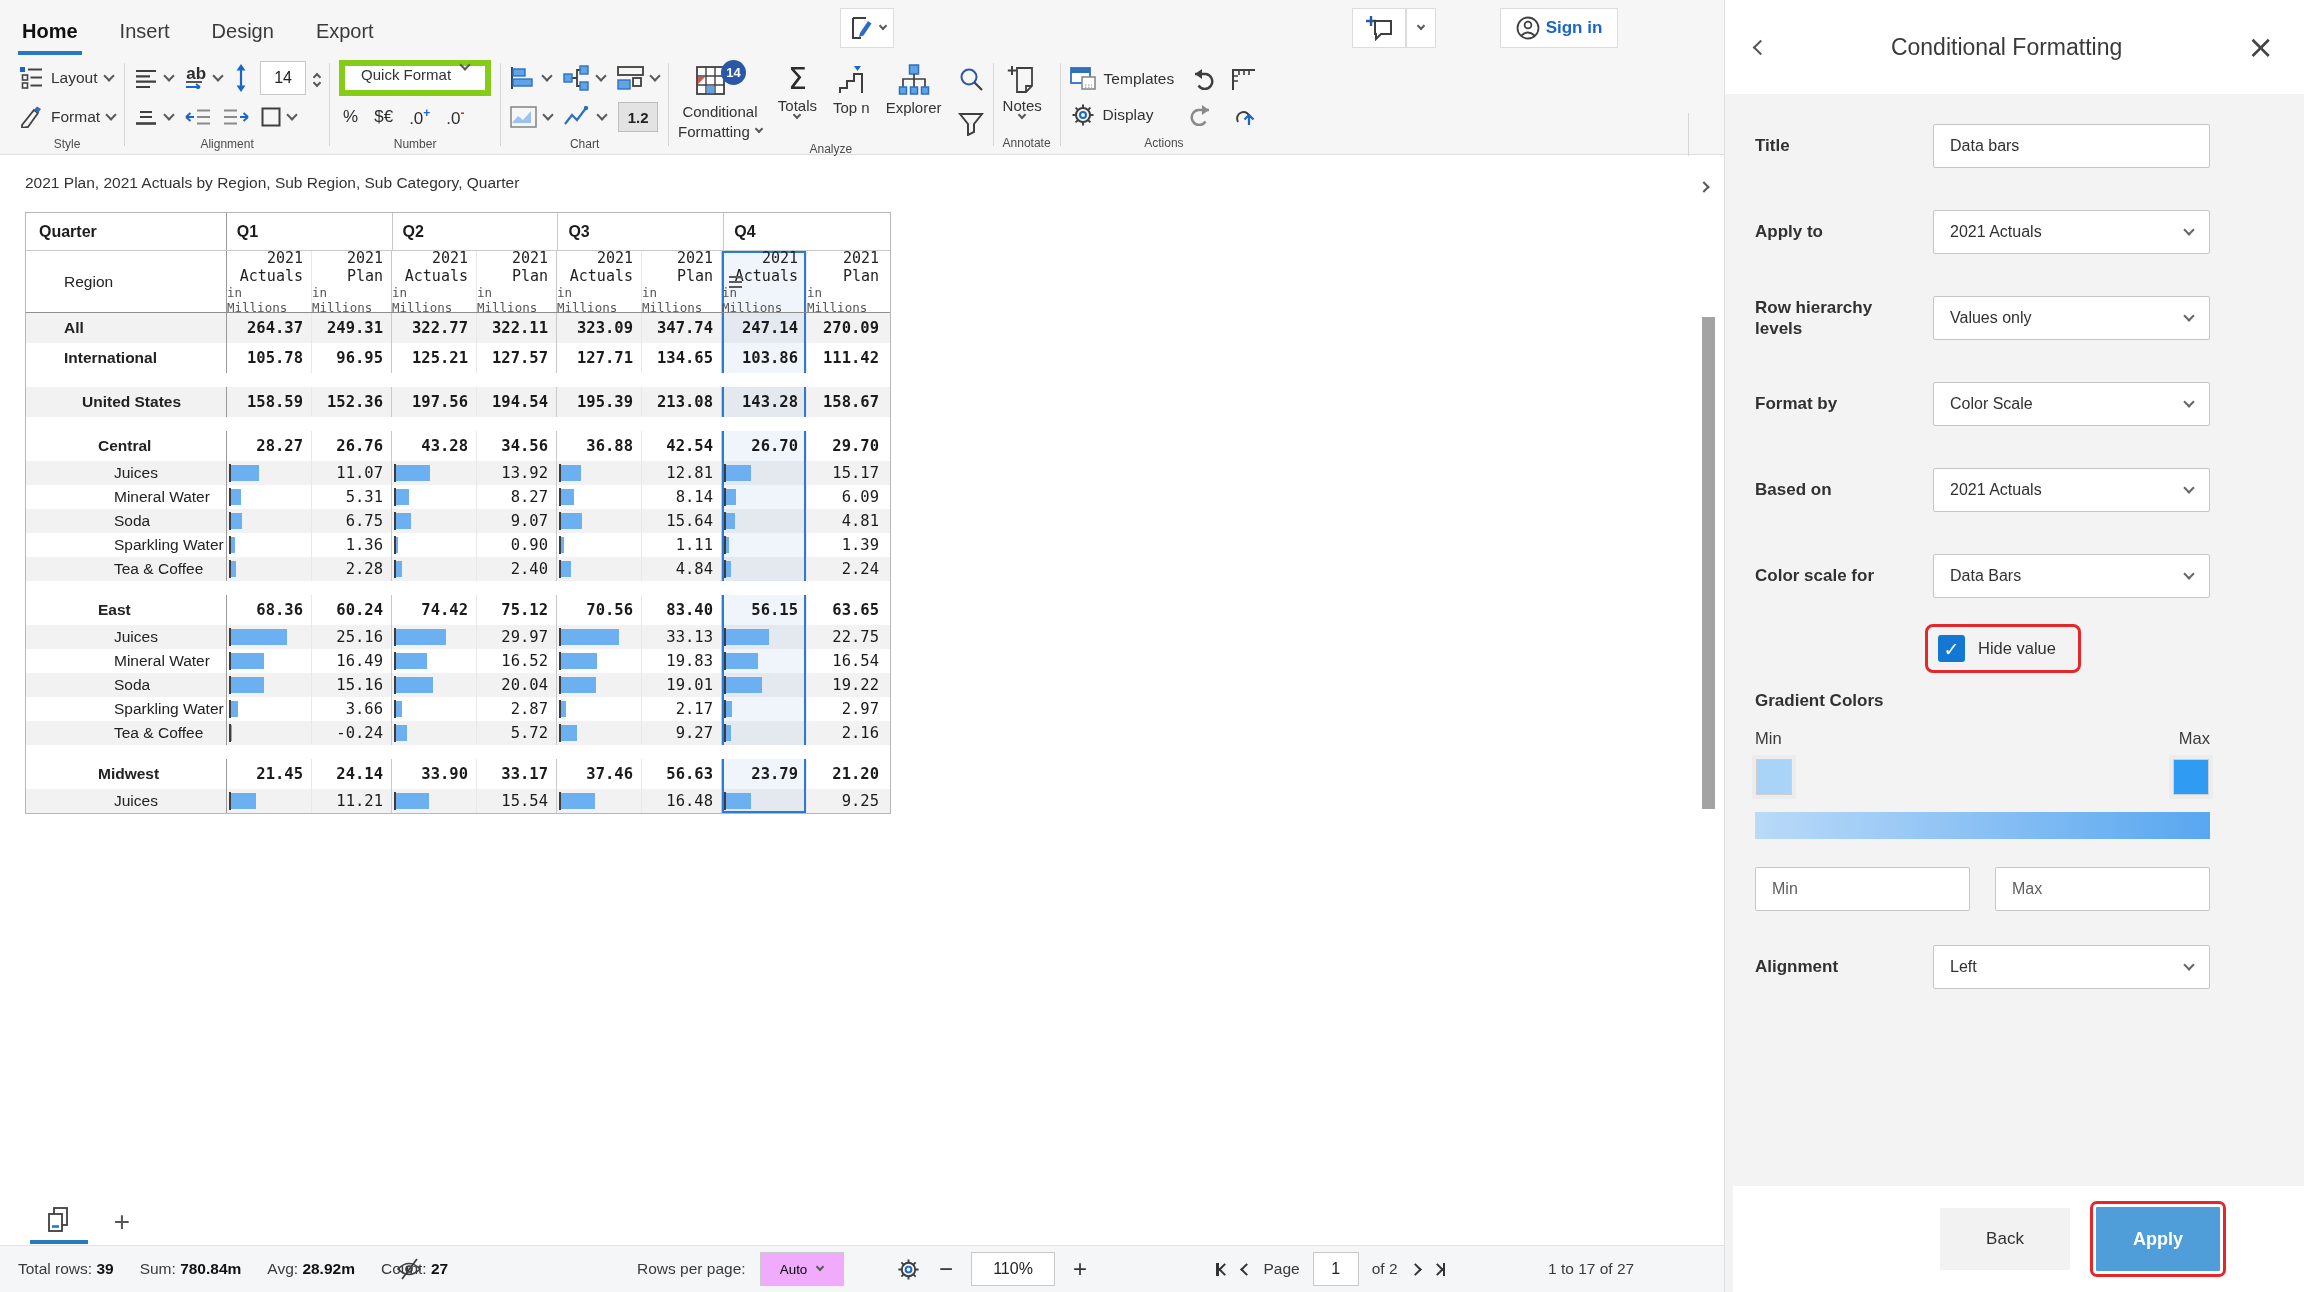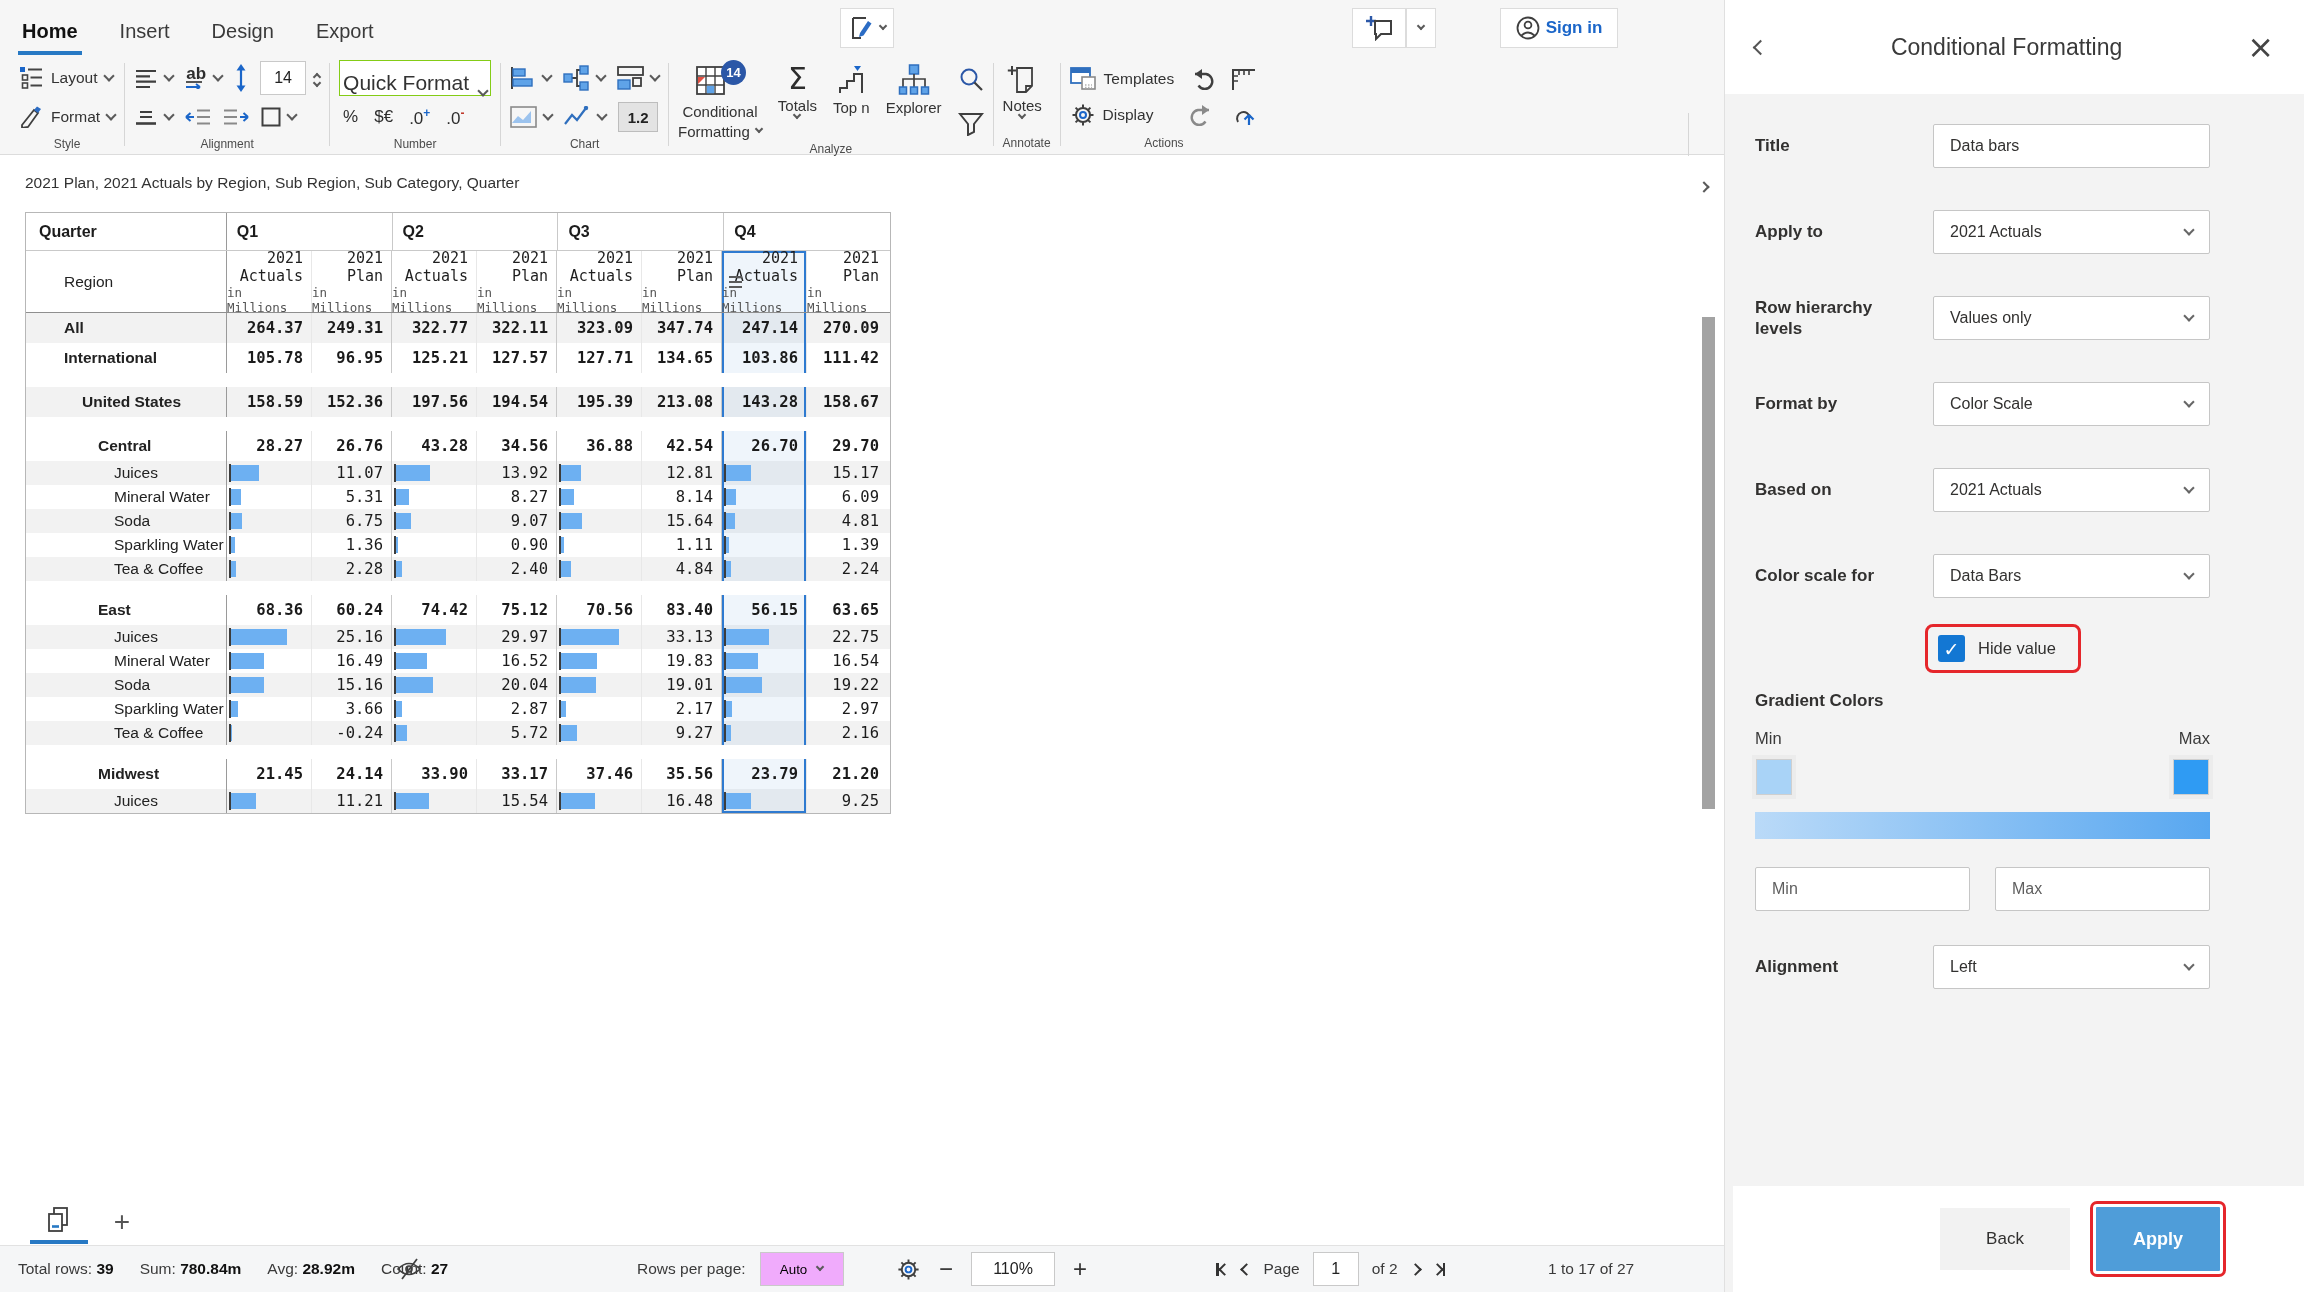--- a/index.html
+++ b/index.html
@@ -29,21 +29,21 @@
 .rg-label{text-align:center;font-size:12px;color:#4c4c4c;height:19px;line-height:19px}
 .rsep{width:1px;background:#d6d6d6;margin:8px 0}
 .rbtn{display:flex;align-items:center;gap:7px;background:none;border:none;font-size:15.5px;color:#333;cursor:pointer;font-family:inherit}
 .chev{width:8px;height:8px;border-right:2px solid #5a5a5a;border-bottom:2px solid #5a5a5a;display:inline-block;transform:rotate(45deg);margin-top:-5px}
 .chev.sm{width:6px;height:6px}
 .chev.left{transform:rotate(135deg);margin:0}
 .chev.right{transform:rotate(-45deg);margin:0}
 .chev.up{transform:rotate(-135deg);margin-top:3px}
 .fontbox{width:46px;height:34px;background:#fff;border:1px solid #c9c9c9;display:flex;align-items:center;justify-content:center;font-size:16px;color:#222}
 .stepper{display:flex;flex-direction:column;gap:5px;margin-left:-4px}
-.qfbox{width:152px;height:36px;background:#fff;border:1px solid #84cc16;display:flex;align-items:flex-end;justify-content:center;gap:10px;font-size:21px;color:#333;cursor:pointer}
+.qfbox{width:152px;height:36px;background:#fff;border:6px solid #84cc16;display:flex;align-items:flex-start;justify-content:center;gap:10px;font-size:15px;color:#333;cursor:pointer}
 .numfmt{font-size:17px;color:#2d2d2d;cursor:pointer;letter-spacing:0}
 .numfmt .sup{font-size:12px;vertical-align:super;font-weight:bold}
 .sup.plus{color:var(--blue)} .sup.minus{color:#c0392b}
 .onetwo{width:40px;height:30px;background:#e3e3e3;border:1px solid #bdbdbd;display:flex;align-items:center;justify-content:center;font-size:15px;font-weight:bold;color:#222;cursor:pointer}
 .rg-big{flex-direction:row;align-items:stretch;gap:16px}
 .bigbtn{display:flex;flex-direction:column;align-items:center;justify-content:flex-start;gap:3px;background:none;border:none;cursor:pointer;font-family:inherit;font-size:15px;color:#333;padding-top:4px}
 .bigbtn .sigma{font-size:30px;line-height:30px;color:#2d2d2d;font-family:"DejaVu Sans",sans-serif}
 .cf-ic{position:relative;width:48px;height:36px;display:block}
 .cf-badge{position:absolute;right:-2px;top:-4px;width:25px;height:25px;border-radius:50%;background:#2b57a7;color:#fff;font-size:13px;font-weight:bold;display:flex;align-items:center;justify-content:center}
 .sf-col{display:flex;flex-direction:column;justify-content:space-between;padding:6px 0 4px}
@@ -1077,21 +1077,21 @@
             <div class="t-cell c-a">
               <span class="val">33.90</span>
             </div>
             <div class="t-cell c-p">
               <span class="val">33.17</span>
             </div>
             <div class="t-cell c-a">
               <span class="val">37.46</span>
             </div>
             <div class="t-cell c-p">
-              <span class="val">35.56</span>
+              <span class="val">56.63</span>
             </div>
             <div class="t-cell c-a hl">
               <span class="val">23.79</span>
             </div>
             <div class="t-cell c-p">
               <span class="val">21.20</span>
             </div>
           </div>
           <div class="t-row t-data stripe">
             <div class="t-cell c-label lvl3">Juices</div>

